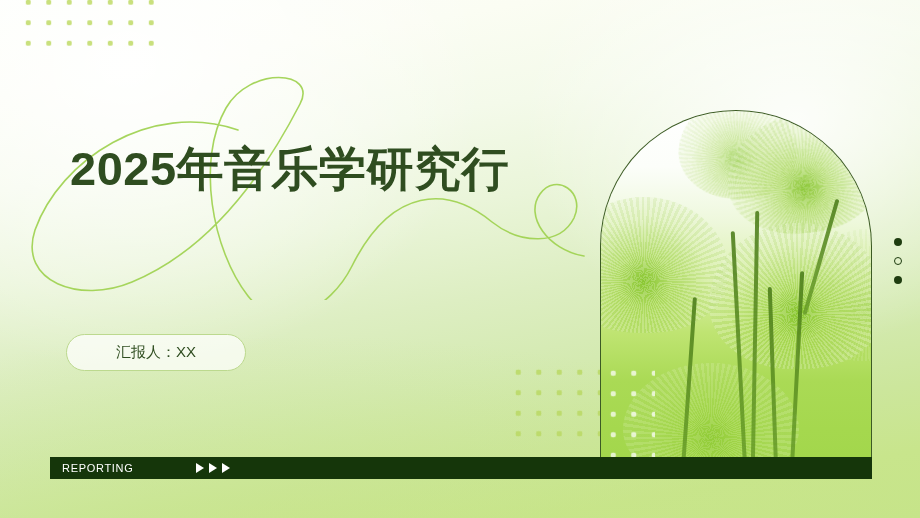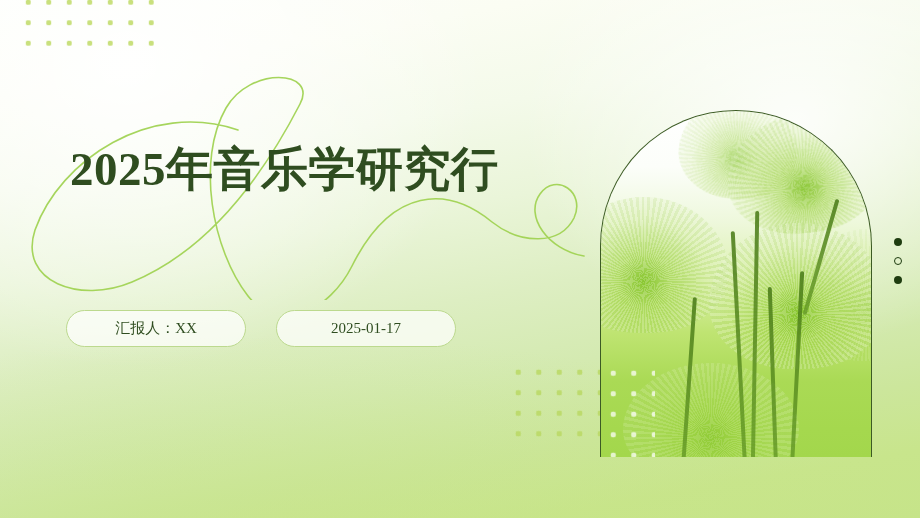--- a/index.html
+++ b/index.html
@@ -5,21 +5,21 @@
   html, body {
     margin: 0;
     padding: 0;
     background: #ffffff;
   }
   #slide {
     position: relative;
     width: 920px;
     height: 518px;
     overflow: hidden;
-    font-family: Liberation Serif, serif;
+    font-family: Liberation Sans, sans-serif;
     background: linear-gradient(170deg,
         #fdfefa 0%,
         #fbfdf3 14%,
         #f4faea 28%,
         #eaf5d9 42%,
         #ddeec2 56%,
         #d4eab1 68%,
         #cce69c 80%,
         #c8e58c 90%,
         #c6e489 100%);
@@ -89,23 +89,23 @@
     font-weight: 700;
     line-height: 62px;
     letter-spacing: 0.5px;
     white-space: nowrap;
   }
 
   
   #meta-row {
     position: absolute;
     left: 66px;
-    top: 310px;
+    top: 334px;
     display: flex;
-    gap: 30px;
+    gap: 19px;
     justify-content: center;
   }
   .pill {
     height: 37px;
     border: 1px solid #bcd98e;
     border-radius: 19px;
     background: rgba(255,255,255,0.72);
     color: #2f4d20;
     font-size: 15px;
     display: flex;
@@ -267,23 +267,20 @@
   </svg>
 
   <div id="title-block">
     <div class="title-line">2025年音乐学研究行</div>
   </div>
 
   <div id="meta-row">
     <div class="pill" id="pill-presenter">
       <span>汇报人：XX</span>
     </div>
-    <div class="pill" id="pill-date">
-      <span>2025-01-17</span>
-    </div>
   </div>
 
   <div id="image-panel">
     <div class="leaf" id="leaf-top-mid"></div>
     <div class="leaf" id="leaf-top-right"></div>
     <div class="leaf" id="leaf-right-fade"></div>
     <div class="leaf" id="leaf-left"></div>
     <div class="leaf" id="leaf-center"></div>
     <div class="leaf" id="leaf-bottom"></div>
     <div class="stem" id="stem-1"></div>
@@ -294,14 +291,22 @@
     <div class="stem" id="stem-6"></div>
     <div id="panel-dots"></div>
   </div>
 
   <div id="side-dots">
     <div class="side-dot filled"></div>
     <div class="side-dot hollow"></div>
     <div class="side-dot filled"></div>
   </div>
 
+  <div id="footer-bar">
+    <div id="footer-label">REPORTING</div>
+    <div id="footer-arrows">
+      <div class="arrow"></div>
+      <div class="arrow"></div>
+      <div class="arrow"></div>
+    </div>
+  </div>
 
 </div>
 
 </body></html>

